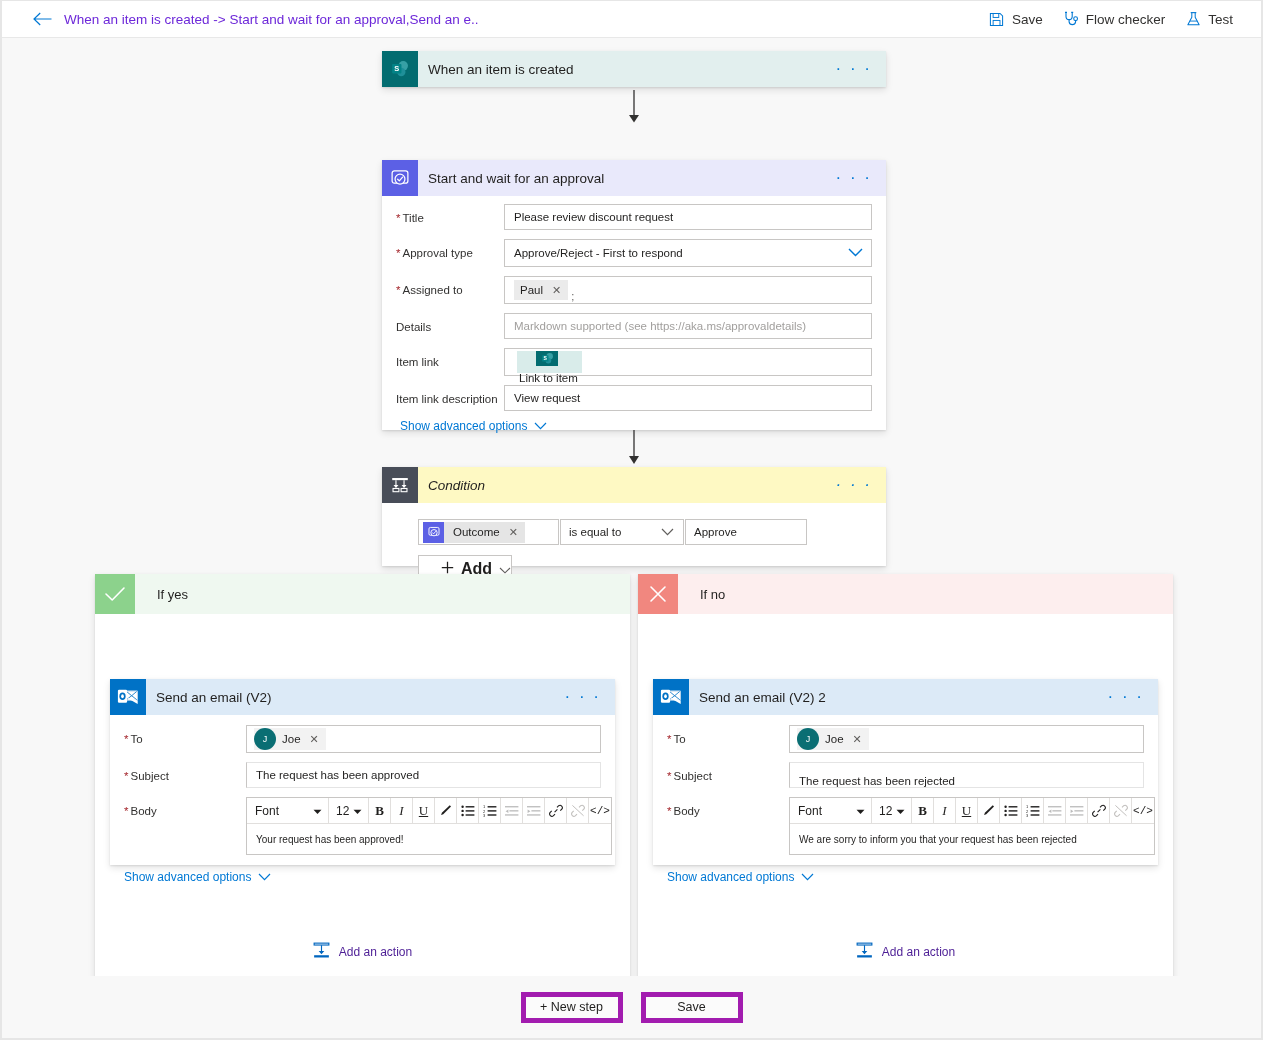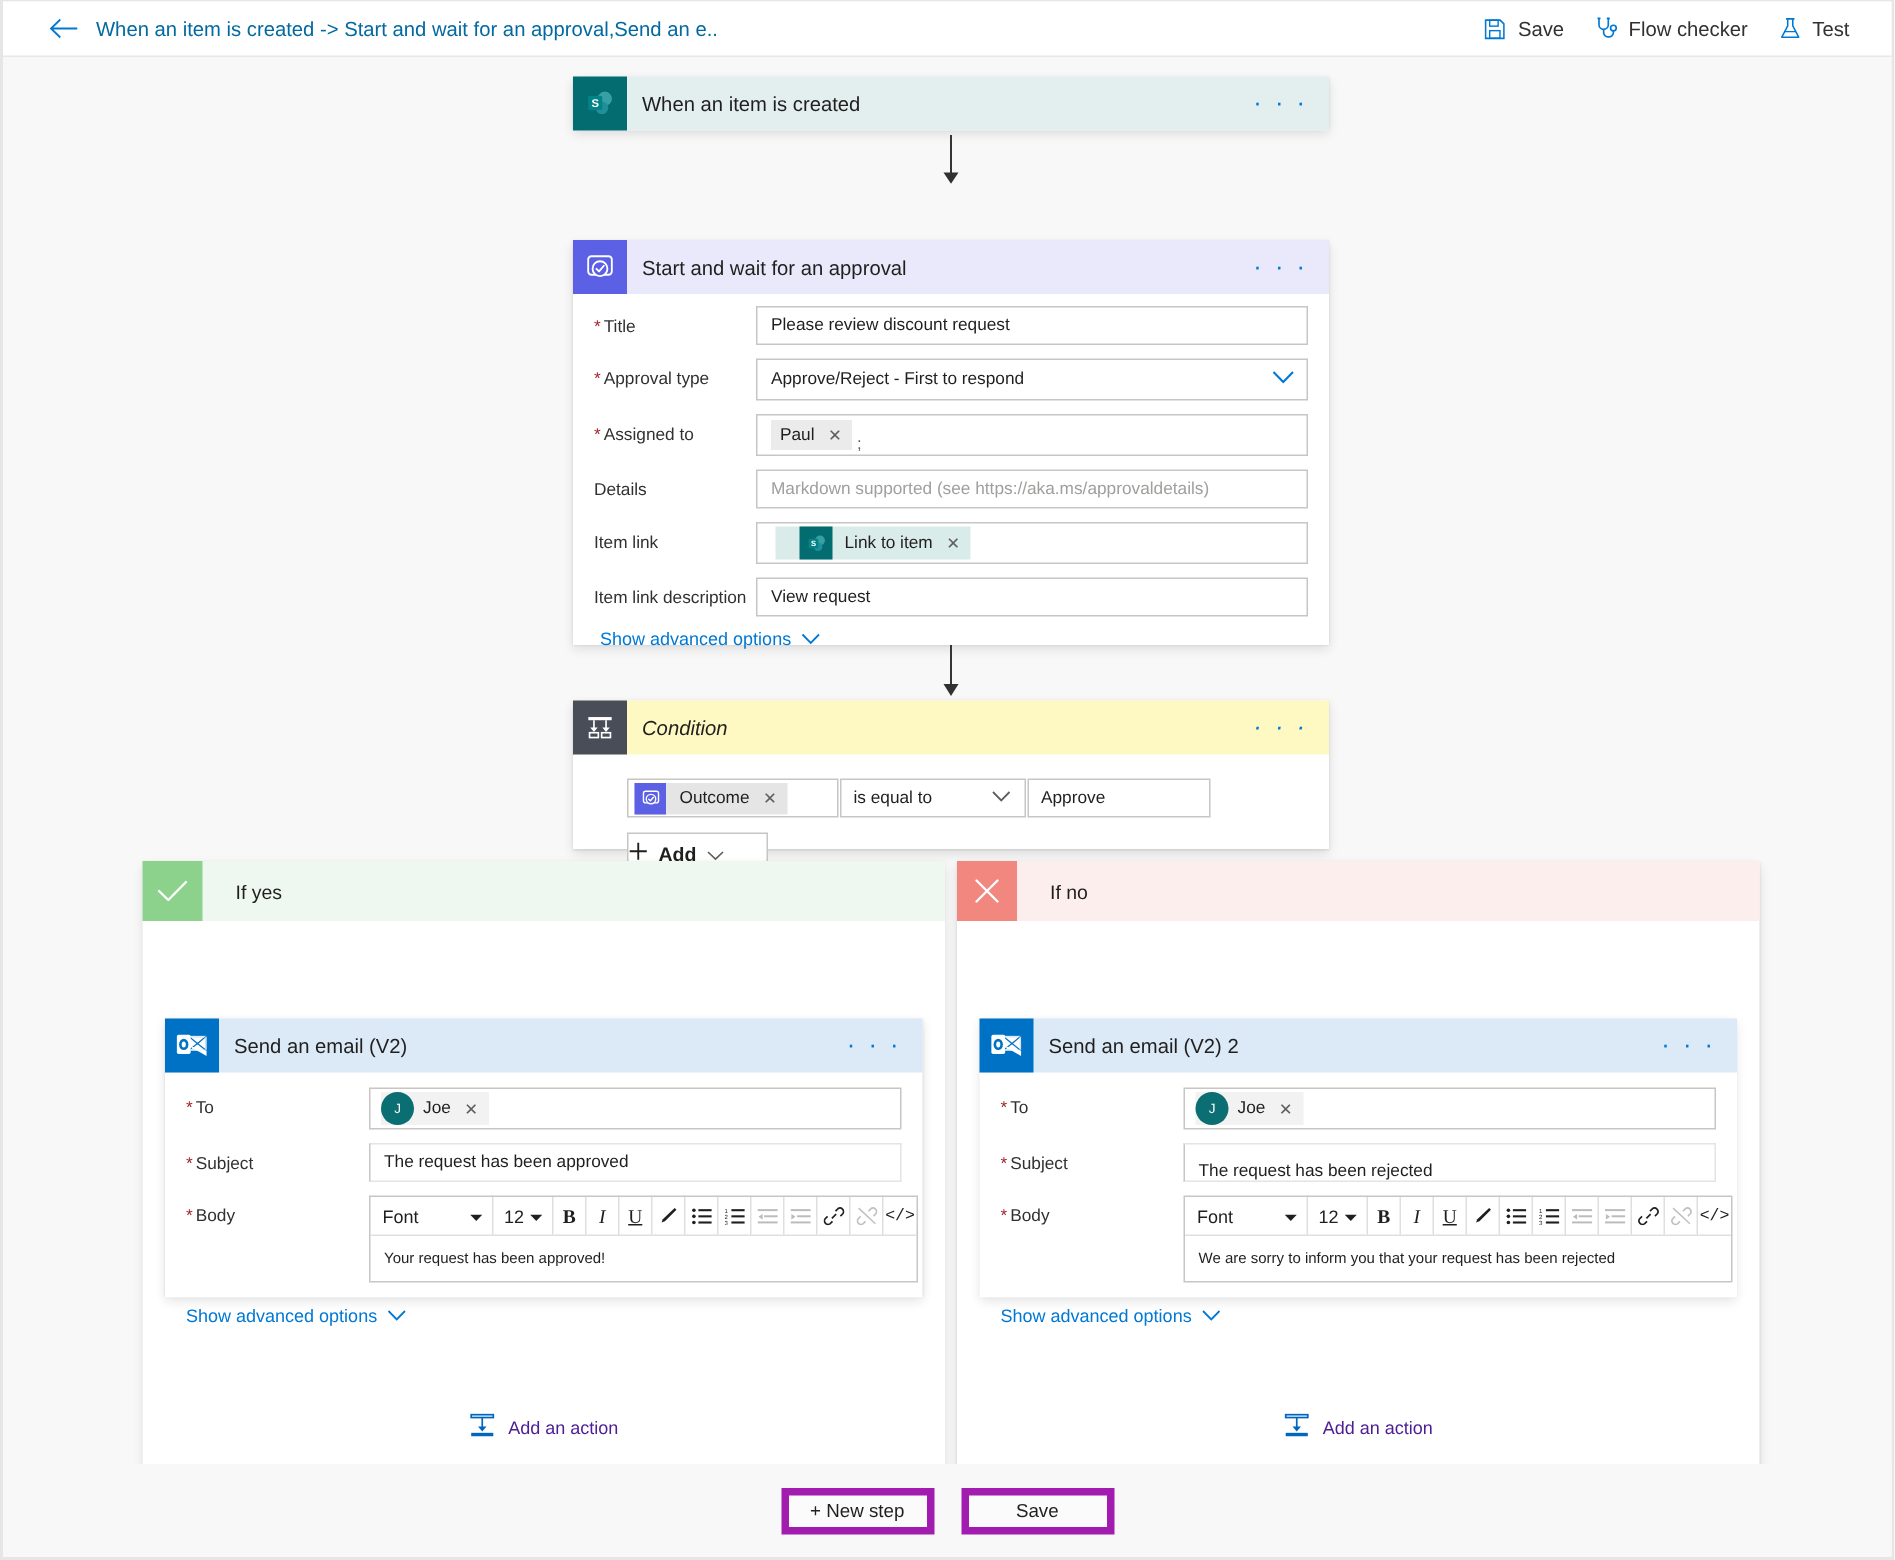--- a/index.html
+++ b/index.html
@@ -28,21 +28,21 @@
     border-bottom: 1px solid #e8e8e8;
     display: flex; align-items: center;
   }
   .back-btn {
     width: 36px; height: 36px; margin-left: 22px;
     display: flex; align-items: center; justify-content: center;
     cursor: pointer;
   }
   .back-btn svg { display: block; }
   .flow-title {
-    font-size: 13.5px; color: #0369a1; margin-left: 4px;
+    font-size: 13.5px; color: #6d28d9; margin-left: 4px;
     white-space: nowrap;
   }
   .cmd-right {
     margin-left: auto; display: flex; align-items: center; gap: 0px;
     padding-right: 18px;
   }
   .cmd-item {
     display: flex; align-items: center; gap: 7px;
     padding: 6px 10px; cursor: pointer; font-size: 13.5px; color: #323130;
   }
@@ -95,21 +95,21 @@
   .inp.ph { color: #a19f9d; }
   .chev {
     position: absolute; right: 9px; top: 50%; transform: translateY(-50%);
     pointer-events: none;
   }
   .token {
     display: inline-flex; align-items: center; height: 20px;
     font-size: 11.5px; color: #201f1e; padding: 0 4px 0 6px; gap: 6px;
   }
   .token.gray { background: #ebebeb; }
-  .token.teal { background: #d9ecea; padding-left: 16px; }
+  .token.teal { background: #d9ecea; padding-left: 0; flex-direction: column; }
   .token.purple { background: #e5e5e5; padding-left: 0; }
   .token .x { color: #605e5c; font-size: 11px; cursor: pointer; padding: 0 3px; }
   .token-ico { width: 20px; height: 20px; display: flex; align-items: center; justify-content: center; }
   .semi { font-size: 11px; color: #605e5c; margin-left: 3px; align-self: flex-end; padding-bottom:1px;}
 
   .advlink {
     display: inline-flex; align-items: center; gap: 7px;
     color: #0078d4; font-size: 12px; cursor: pointer;
     margin: 6px 0 4px 4px;
   }
@@ -121,22 +121,22 @@
     height: 26px; border: 1px solid #c8c6c4; background: #fff;
     font-size: 11.5px; color: #201f1e;
     display: flex; align-items: center; padding: 0 8px; position: relative;
   }
   .cond-cell.left { width: 141px; padding: 0 4px; }
   .cond-cell.mid  { width: 124px; padding-right: 22px; }
   .cond-cell.right{ width: 122px; }
   .addbtn {
     margin-top: 10px; width: 94px; height: 28px;
     border: 1px solid #c8c6c4; background: #fff;
-    display: flex; align-items: center; justify-content: flex-start; gap: 7px;
-    font-size: 13px; font-weight: bold; color: #201f1e; cursor: pointer;
+    display: flex; align-items: center; justify-content: flex-end; gap: 7px;
+    font-size: 16px; font-weight: bold; color: #201f1e; cursor: pointer;
   }
 
   
   .branch {
     position: absolute; background: #ffffff;
     box-shadow: 0 0.6px 1.8px rgba(0,0,0,.10), 0 3.2px 7.2px rgba(0,0,0,.11);
   }
   .branch-head { display: flex; align-items: center; height: 40px; }
   .branch-badge { width: 40px; height: 40px; display: flex; align-items: center; justify-content: center; }
   .branch-label { font-size: 13px; color: #201f1e; padding-left: 22px; }

